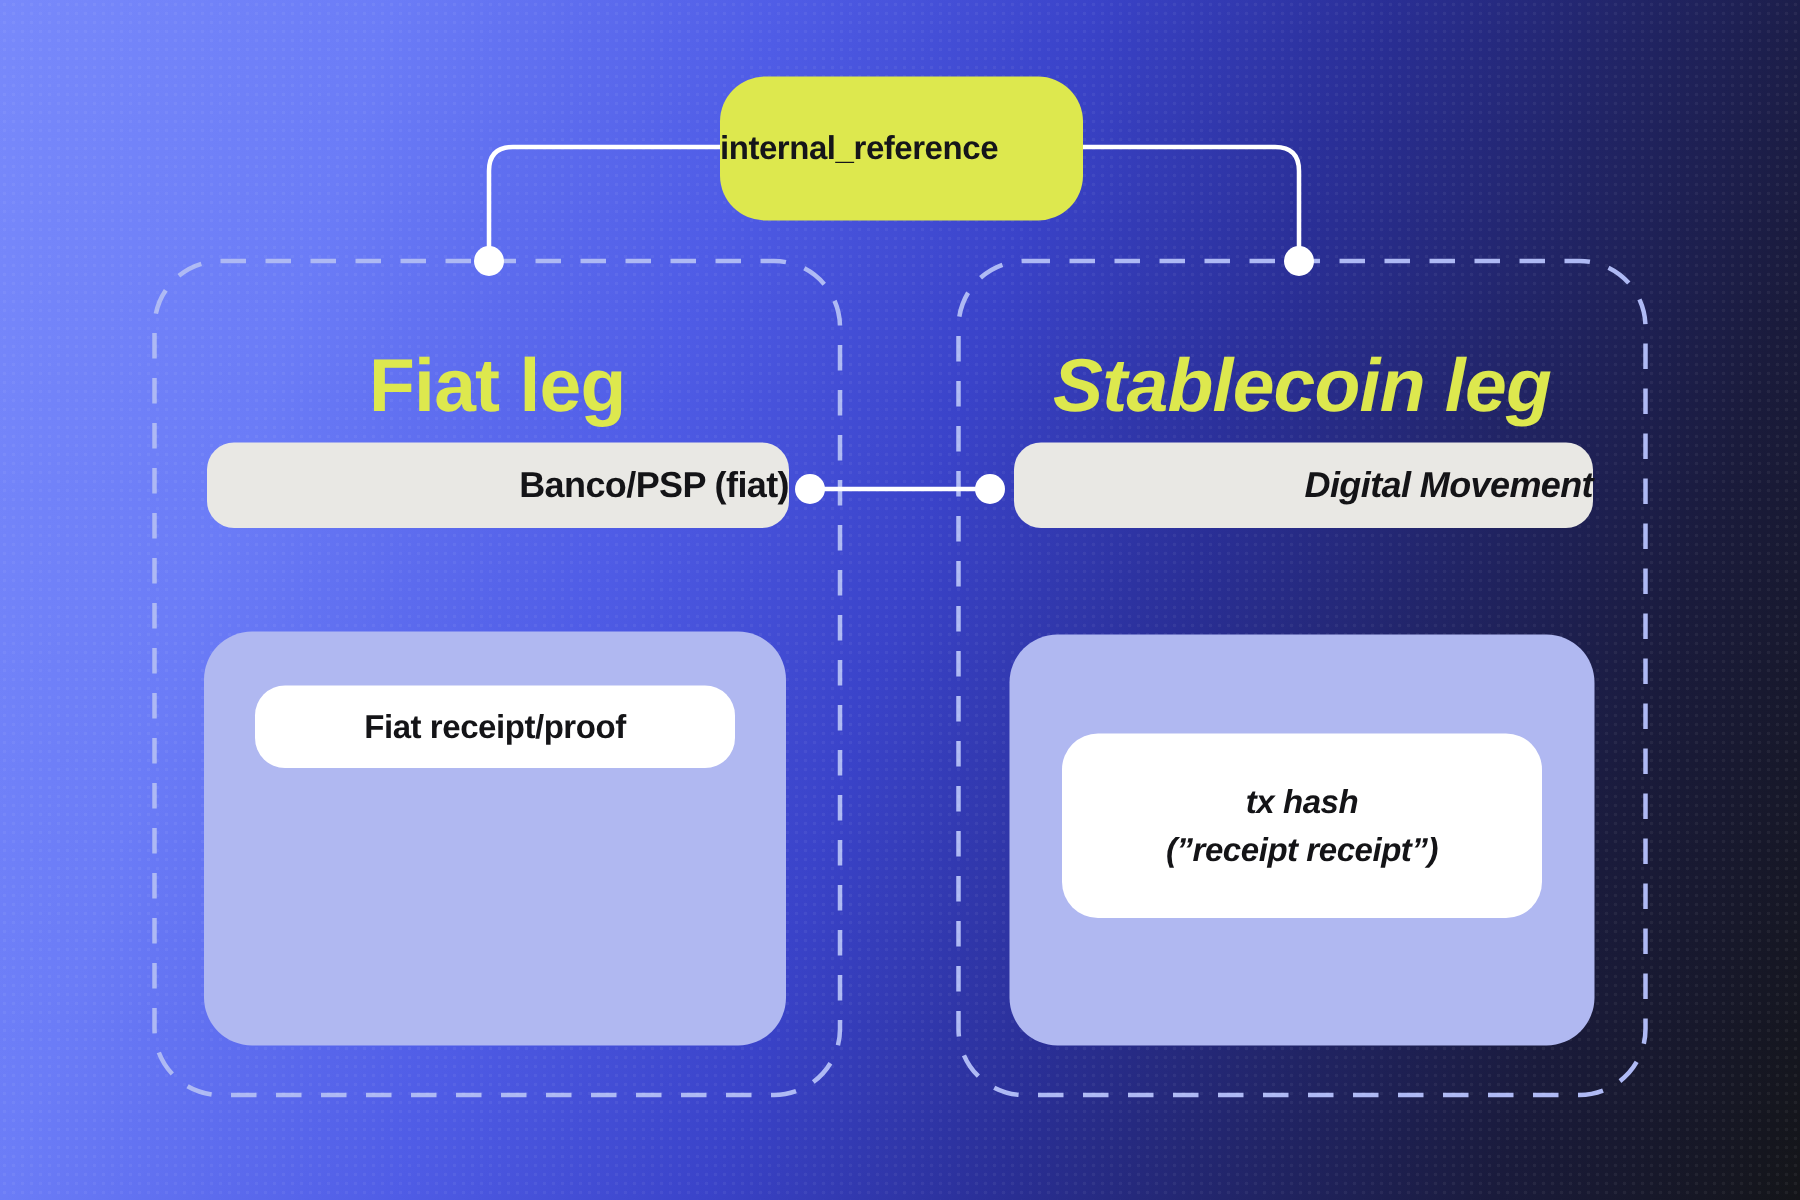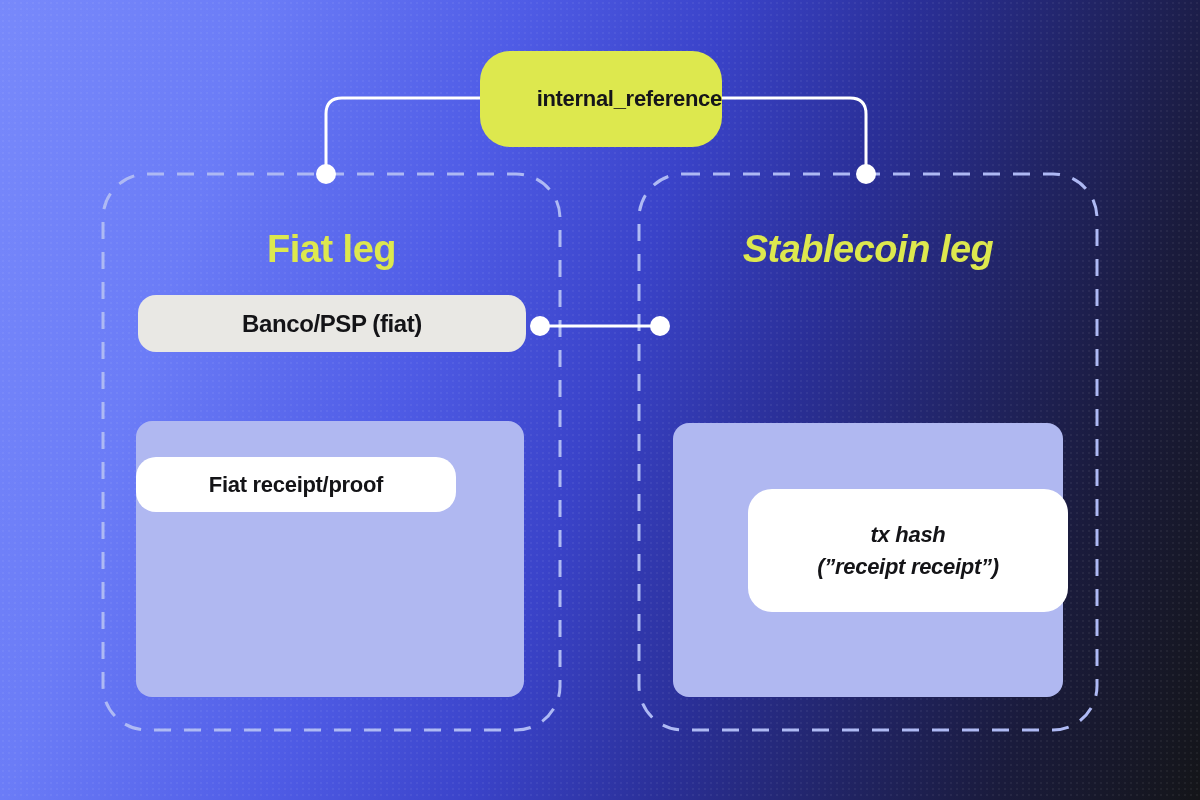--- a/index.html
+++ b/index.html
@@ -20,65 +20,65 @@
     content:"";position:absolute;inset:0;pointer-events:none;
     background-image:radial-gradient(rgba(255,255,255,0.05) 1px, transparent 1.4px);
     background-size:6px 6px;
   }
   .overlay{position:absolute;inset:0;width:1200px;height:800px;}
 
   .ref-box{
     position:absolute;left:480px;top:51px;width:242px;height:96px;
     background:var(--accent,#dde84e);
     border-radius:30px;
-    display:flex;align-items:center;justify-content:flex-end;
+    display:flex;align-items:center;justify-content:flex-start;
     z-index:3;
   }
   .ref-box span{
     font-size:22px;font-weight:700;color:#15151a;letter-spacing:-0.3px;
   }
 
   .panel{position:absolute;width:457px;height:556px;top:174px;z-index:2;}
   .panel-left{left:103px;}
   .panel-right{left:639px;width:458px;font-style:italic;}
   
   .panel .title-wrap{
     position:absolute;top:54px;left:0;right:0;text-align:center;
-    font-size:38px;font-weight:700;letter-spacing:-0.5px;
+    font-size:50px;font-weight:700;letter-spacing:-0.5px;
     color:var(--accent,#dde84e);
   }
 
   .bar{
     position:absolute;left:35px;top:121px;width:388px;height:57px;
     background:#e9e8e4;border-radius:18px;
-    display:flex;align-items:center;justify-content:center;
+    display:flex;align-items:center;justify-content:flex-end;
     font-size:24px;font-weight:700;color:#141417;letter-spacing:-0.4px;
   }
   .panel-right .bar{left:37px;width:386px;}
 
   .purple-box{
     position:absolute;left:33px;top:247px;width:388px;height:276px;
-    background:#b0b8f1;border-radius:16px;
-    display:flex;flex-direction:column;
+    background:#b0b8f1;border-radius:32px;
+    display:flex;flex-direction:column;align-items:center;
     padding-top:36px;box-sizing:border-box;gap:12px;
   }
   .panel-right .purple-box{left:34px;top:249px;width:390px;height:274px;}
 
   .white-row{
     width:320px;height:55px;background:#ffffff;border-radius:20px;
     display:flex;align-items:center;justify-content:center;
     font-size:22px;font-weight:700;color:#141417;letter-spacing:-0.3px;
     flex:0 0 auto;
   }
   .note-card{
     position:absolute;left:35px;top:66px;width:320px;height:123px;
     background:#ffffff;border-radius:24px;
     display:flex;flex-direction:column;align-items:center;justify-content:center;
     font-size:22px;font-weight:700;color:#141417;letter-spacing:-0.3px;
-    line-height:1.45;text-align:center;margin-left:40px;
+    line-height:1.45;text-align:center;
   }
 </style>
 </head>
 <body>
 
 <div class="stage">
 
   <svg class="overlay" viewBox="0 0 1200 800" xmlns="http://www.w3.org/2000/svg">
 
     <rect x="103" y="174" width="457" height="556" rx="44" fill="none" stroke="#aeb9f4" stroke-width="3" stroke-dasharray="17 13"></rect>
@@ -106,20 +106,23 @@
     </div>
     <div class="purple-box">
       <div class="white-row">
         <span>Fiat receipt/proof</span>
       </div>
     </div>
   </div>
 
   <div class="panel panel-right">
     <div class="title-wrap">Stablecoin leg</div>
+    <div class="bar">
+      <span>Digital Movement</span>
+    </div>
     <div class="purple-box">
       <div class="note-card">
         <span>tx hash</span>
         <span>(”receipt receipt”)</span>
       </div>
     </div>
   </div>
 
 </div>
 

